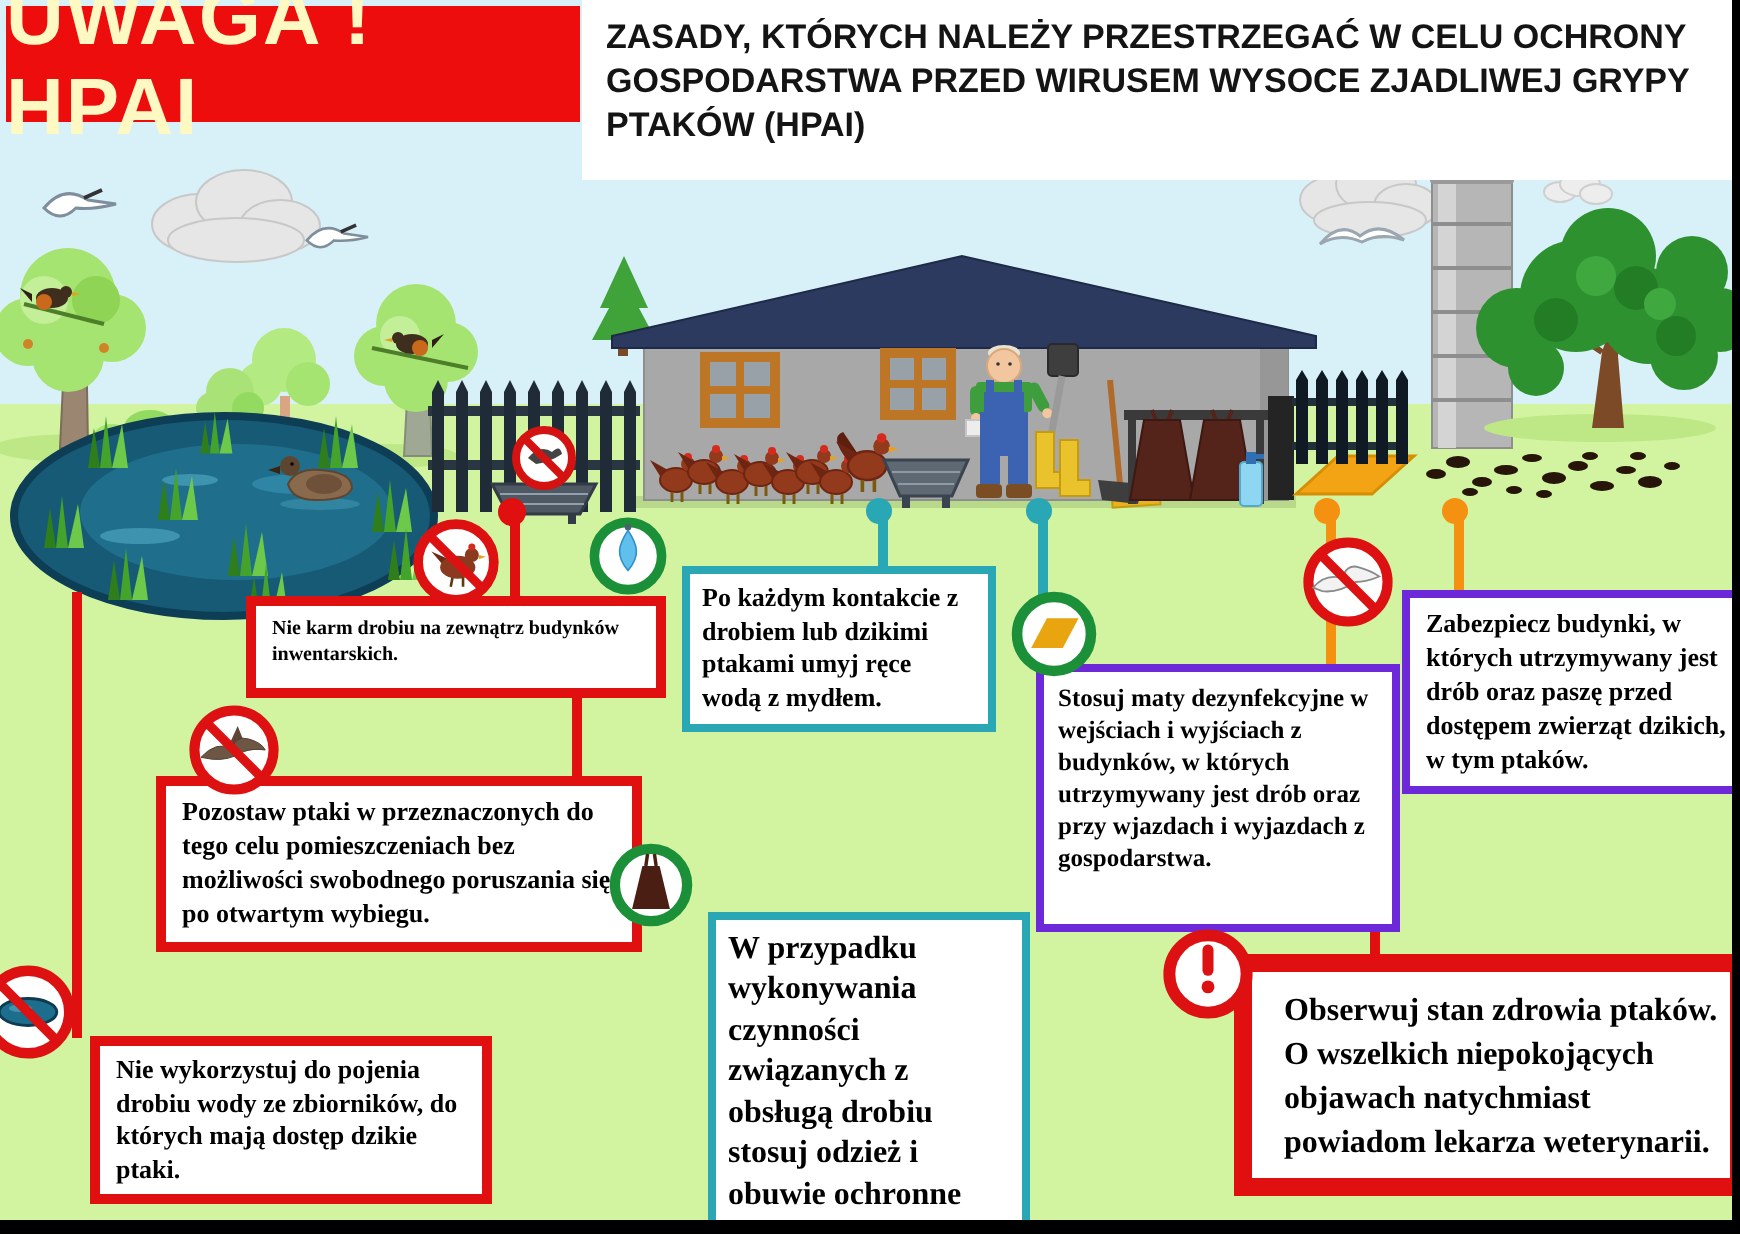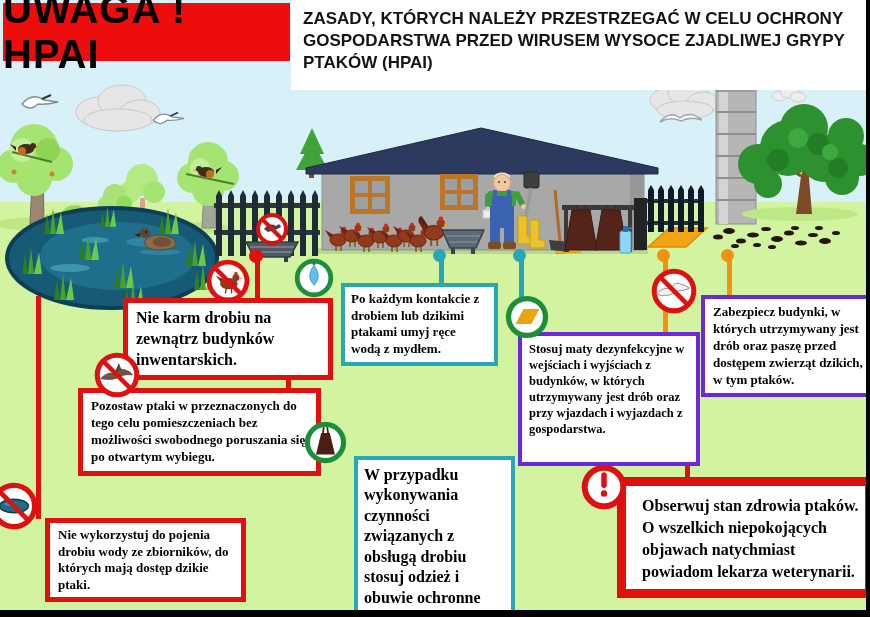--- a/index.html
+++ b/index.html
@@ -2,32 +2,32 @@
 <html><head>
 <meta charset="utf-8">
 <style>
   html,body{margin:0;padding:0;}
   body{width:870px;height:617px;background:#000;position:relative;overflow:hidden;
        font-family:"Liberation Sans",sans-serif;}
   .stage{position:absolute;left:0;top:0;width:866px;height:610px;overflow:hidden;background:#D8F1F8;}
   .scene{position:absolute;left:0;top:0;z-index:0;}
   
   .hdr-left{position:absolute;left:3px;top:3px;width:287px;height:58px;background:#EE0D0D;
-            color:#000000;font-weight:bold;font-size:40px;letter-spacing:1px;z-index:5;
+            color:#fef9c3;font-weight:bold;font-size:40px;letter-spacing:1px;z-index:5;
             display:flex;align-items:center;justify-content:center;}
   .hdr-right{position:absolute;left:291px;top:0;width:575px;height:90px;background:#fff;
              color:#141414;font-weight:bold;font-size:17px;line-height:1.3;z-index:5;
              padding:8px 15px 0 12px;box-sizing:border-box;}
   
   .box{position:absolute;background:#fff;color:#000;z-index:3;box-sizing:border-box;
        font-family:"Liberation Serif",serif;font-weight:bold;margin-left:20px;}
   .box.red{border:5px solid #E01010;}
   .box.teal{border:4px solid #2AA7B4;}
   .box.orange{border:4px solid #6d28d9;}
-  #box1{left:103px;top:298px;width:210px;min-height:51px;font-size:16px;line-height:1.3;padding:5px 8px;}
+  #box1{left:103px;top:298px;width:210px;min-height:51px;font-size:10px;line-height:1.3;padding:5px 8px;}
   #box2{left:58px;top:388px;width:243px;min-height:76px;font-size:13px;line-height:1.3;padding:5px 8px;}
   #box3{left:25px;top:518px;width:201px;min-height:64px;font-size:13px;line-height:1.27;padding:4px 8px;}
   #box4{left:321px;top:283px;width:157px;min-height:72px;font-size:13px;line-height:1.28;padding:4px 6px;}
   #box5{left:498px;top:332px;width:182px;min-height:134px;font-size:12.5px;line-height:1.28;padding:5px 7px;}
   #box6{left:334px;top:456px;width:161px;min-height:92px;font-size:16px;line-height:1.28;padding:5px 6px;}
   #box7{left:681px;top:295px;width:181px;min-height:82px;font-size:13px;line-height:1.3;padding:5px 8px;}
   #box8{left:597px;top:477px;width:257px;min-height:110px;font-size:16px;line-height:1.38;
         border-width:9px;padding:9px 6px 6px 16px;}
   
   .conn{position:absolute;z-index:2;}

